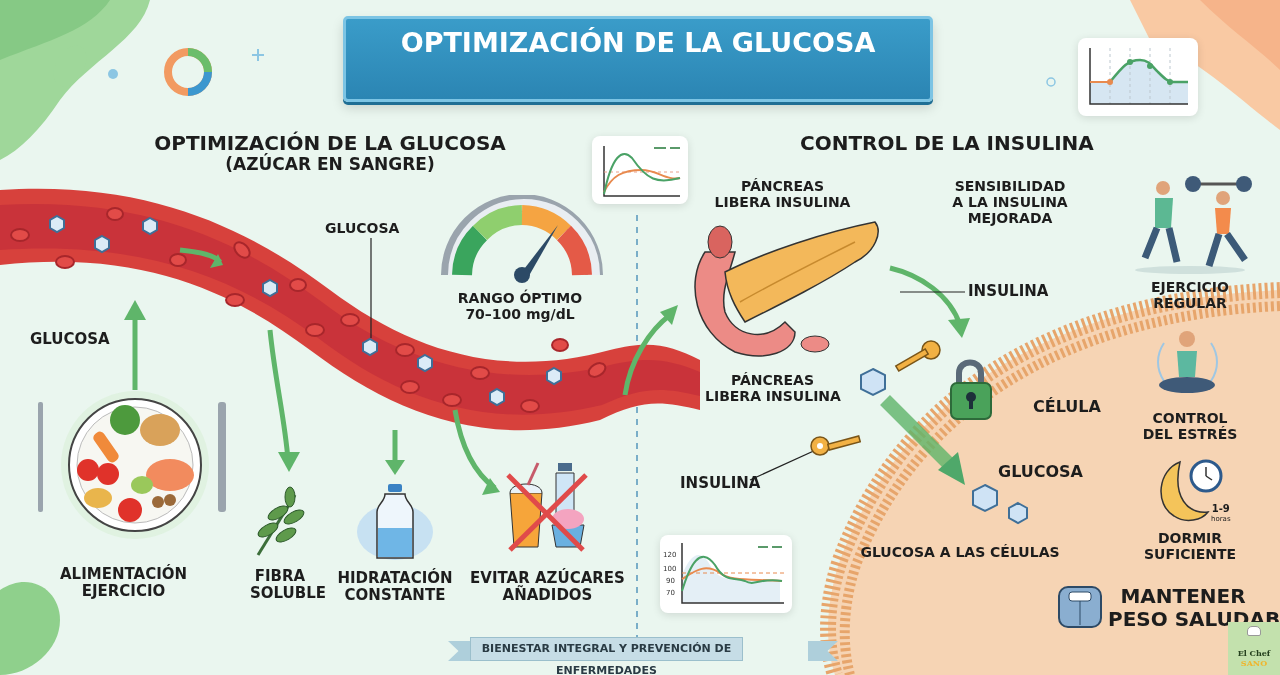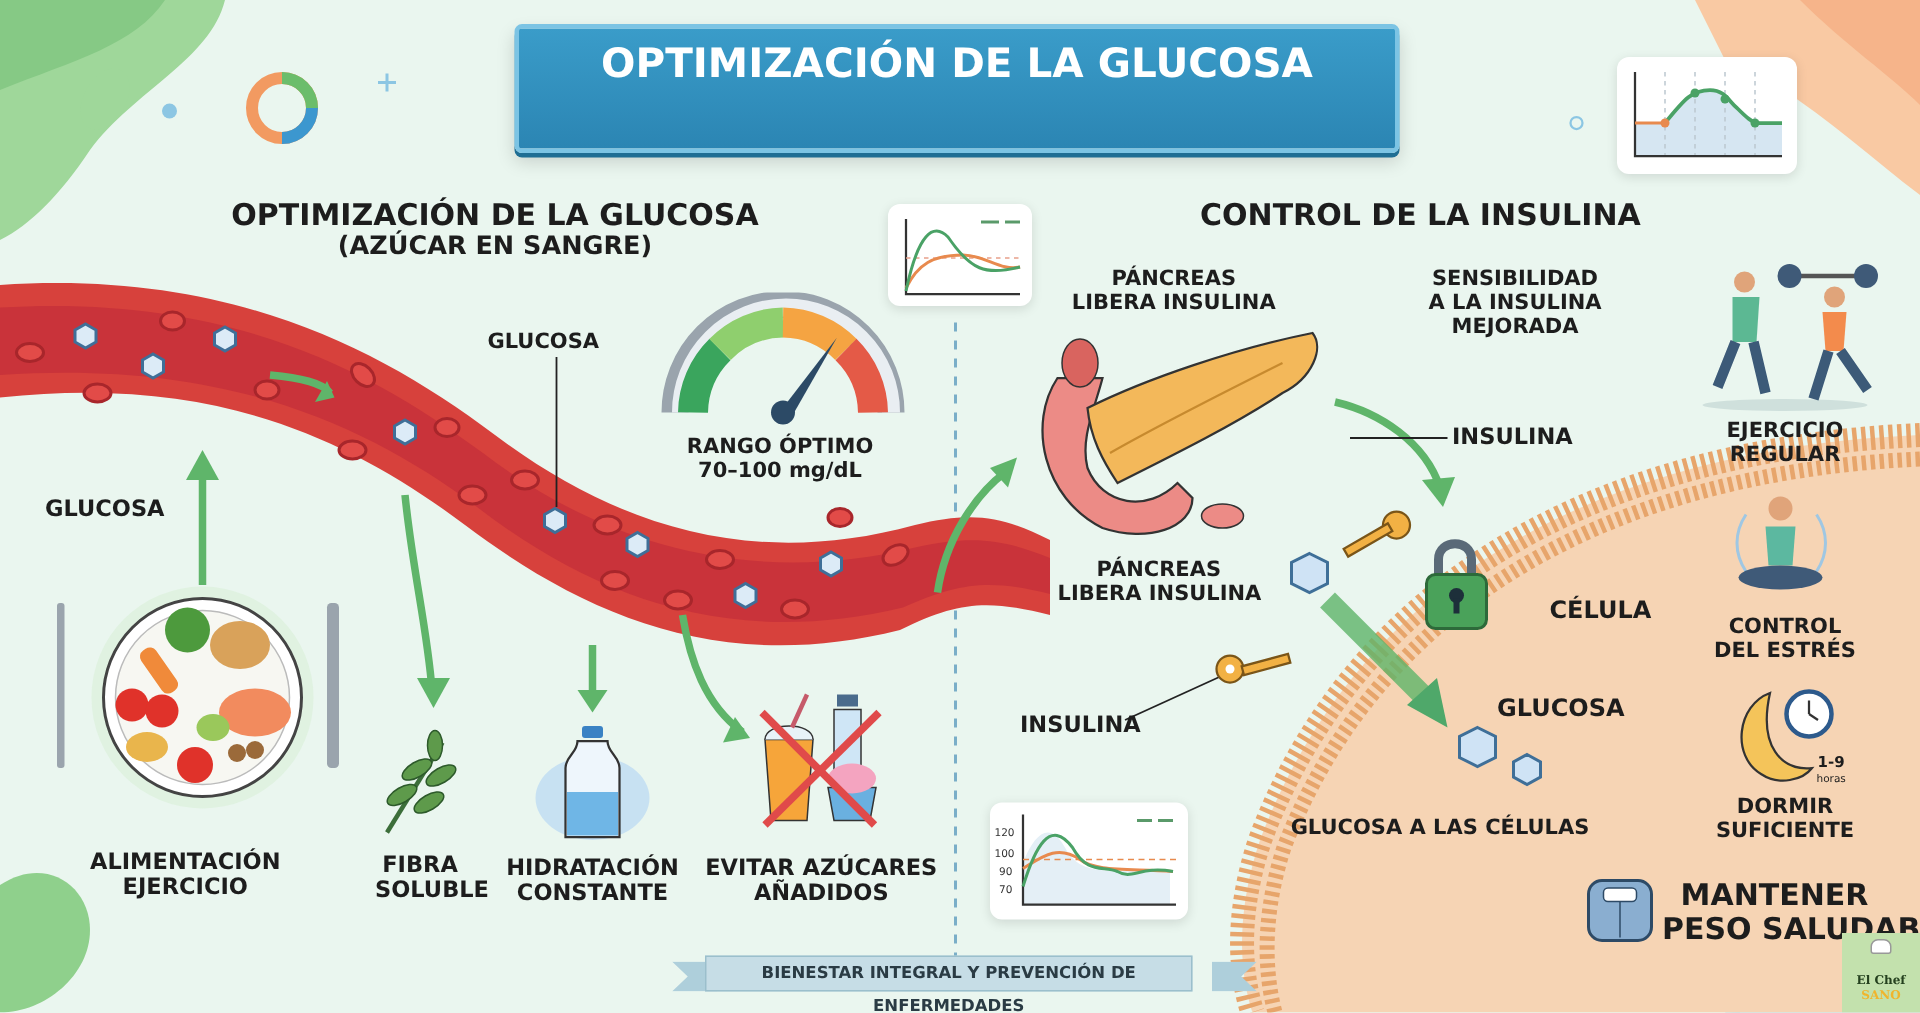--- a/index.html
+++ b/index.html
@@ -2,21 +2,21 @@
 <html><head>
 <meta charset="utf-8">
 <style>
   * { box-sizing: border-box; margin: 0; padding: 0; }
   body { width: 1280px; height: 675px; overflow: hidden; background: #eaf6ef; font-family: "DejaVu Sans", sans-serif; position: relative; color: #1c1c1c; }
   .abs { position: absolute; }
   .lbl { position: absolute; font-weight: bold; text-align: center; line-height: 1.15; color: #1d1d1d; font-family: "DejaVu Sans", sans-serif; white-space: nowrap; }
   .title-banner { left: 343px; top: 16px; width: 590px; height: 86px; background: linear-gradient(#3a9cc9,#2b85b3); border: 3px solid #7cc4e4; border-radius: 5px; box-shadow: 0 3px 0 #1f6e94, 0 6px 12px rgba(0,0,0,.15); color: #fff; font-weight: bold; font-size: 27px; text-align: center; line-height: 34px; padding-top: 7px; }
   .sec-h { font-size: 20px; }
   .card { background: #fff; border-radius: 8px; box-shadow: 0 2px 8px rgba(0,0,0,.12); }
-  .footer-ribbon { left: 470px; top: 637px; width: 325px; height: 24px; background: #c6dde6; border: 1px solid #9bbfcc; font-size: 11px; font-weight: bold; color: #2a3b44; text-align: center; line-height: 22px; }
+  .footer-ribbon { left: 470px; top: 637px; width: 273px; height: 24px; background: #c6dde6; border: 1px solid #9bbfcc; font-size: 11px; font-weight: bold; color: #2a3b44; text-align: center; line-height: 22px; }
   .ribbon-tail { position: absolute; top: 641px; width: 30px; height: 20px; background: #aecfdb; }
 </style>
 </head>
 <body>
 
 <svg class="abs" style="left:0;top:0" width="1280" height="675">
   <path d="M0 0 H150 C140 40 90 60 60 100 C40 130 20 150 0 160 Z" fill="#9fd79a"></path>
   <path d="M0 0 H110 C90 30 50 40 0 60 Z" fill="#86c985"></path>
   <ellipse cx="70" cy="66" rx="14" ry="22" transform="rotate(30 70 66)" fill="#9fd79a"></ellipse>
   <circle cx="113" cy="74" r="5" fill="#8cc6e3"></circle>

